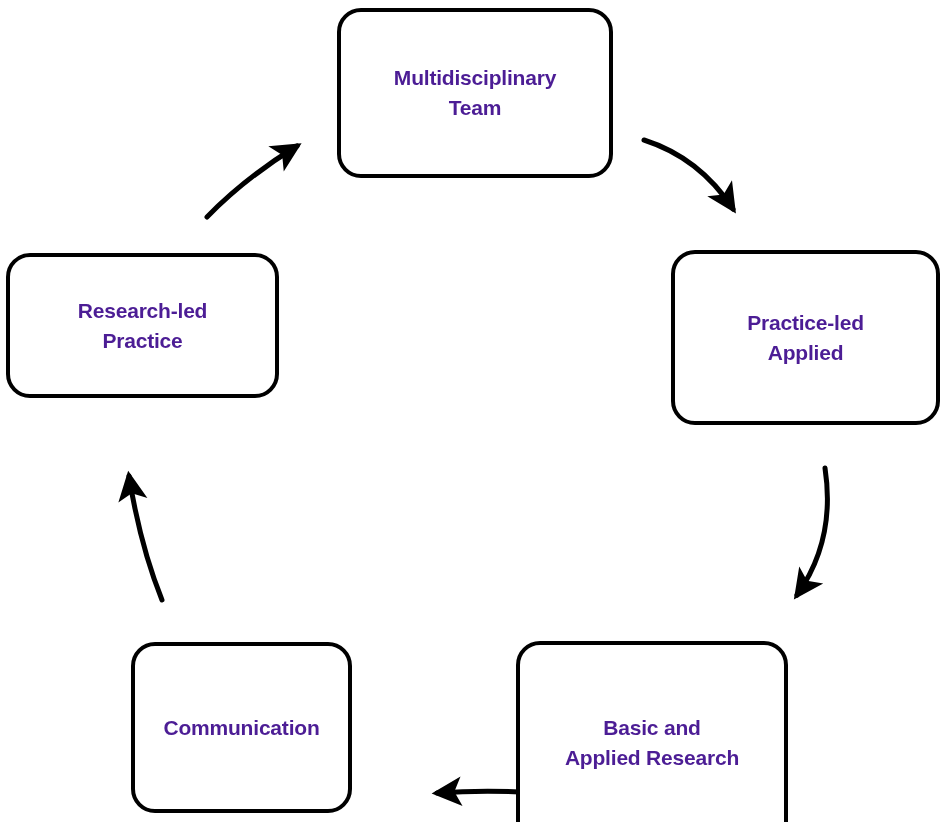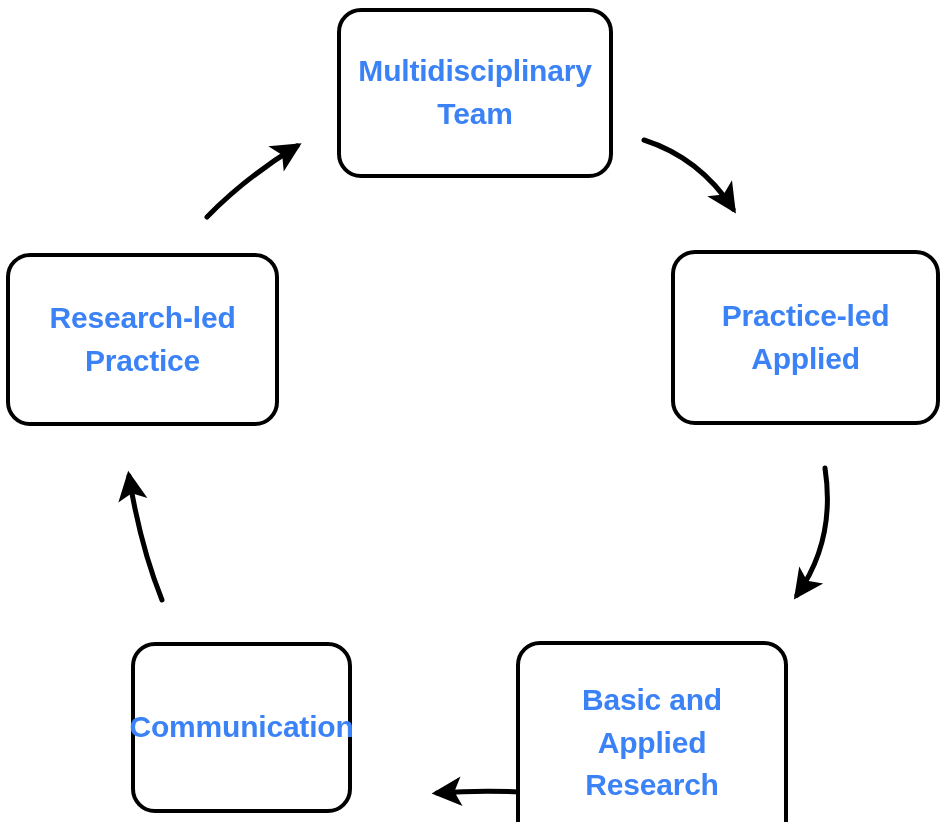--- a/index.html
+++ b/index.html
@@ -30,37 +30,37 @@
     box-sizing: border-box;
     background: #ffffff;
     border: 4px solid #000000;
     border-radius: 24px;
     display: flex;
     align-items: center;
     justify-content: center;
     text-align: center;
   }
   .node-label {
-    font-size: 30px;
+    font-size: 21px;
     font-weight: bold;
     line-height: 1.42;
-    color: #3b82f6;
+    color: #4c1d95;
     letter-spacing: -0.2px;
     white-space: pre-line;
     padding: 0 10px;
   }
   .node-label.lighter {
     font-weight: 600;
   }
   
   #node-top        { left: 337px; top: 8px;   width: 276px; height: 170px; }
   #node-right      { left: 671px; top: 250px; width: 269px; height: 175px; }
   #node-bottomright{ left: 516px; top: 641px; width: 272px; height: 204px; }
   #node-bottomleft { left: 131px; top: 642px; width: 221px; height: 171px; align-items: center; }
-  #node-left       { left: 6px;   top: 253px; width: 273px; height: 173px; }
+  #node-left       { left: 6px;   top: 253px; width: 273px; height: 145px; }
 </style>
 </head>
 <body>
 
 <div id="canvas">
 
   <svg id="arrow-layer" viewBox="0 0 945 822" xmlns="http://www.w3.org/2000/svg">
     <defs>
       <marker id="ah" viewBox="0 0 12 12" refX="9.2" refY="6" markerWidth="7.2" markerHeight="7.2" orient="auto-start-reverse">
         <path d="M 1 1.1 L 11 6 L 1 10.9 L 3.4 6 Z" fill="#000000"></path>

